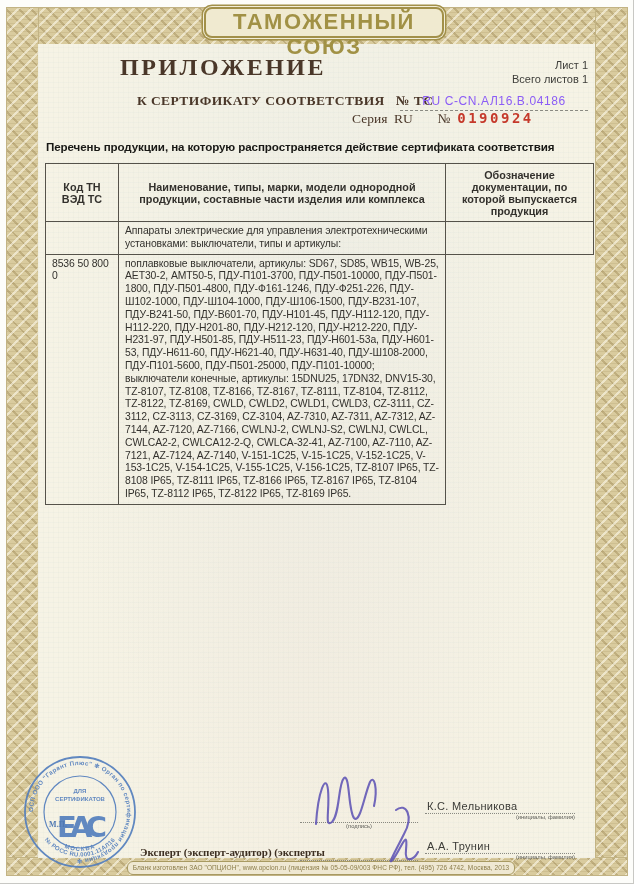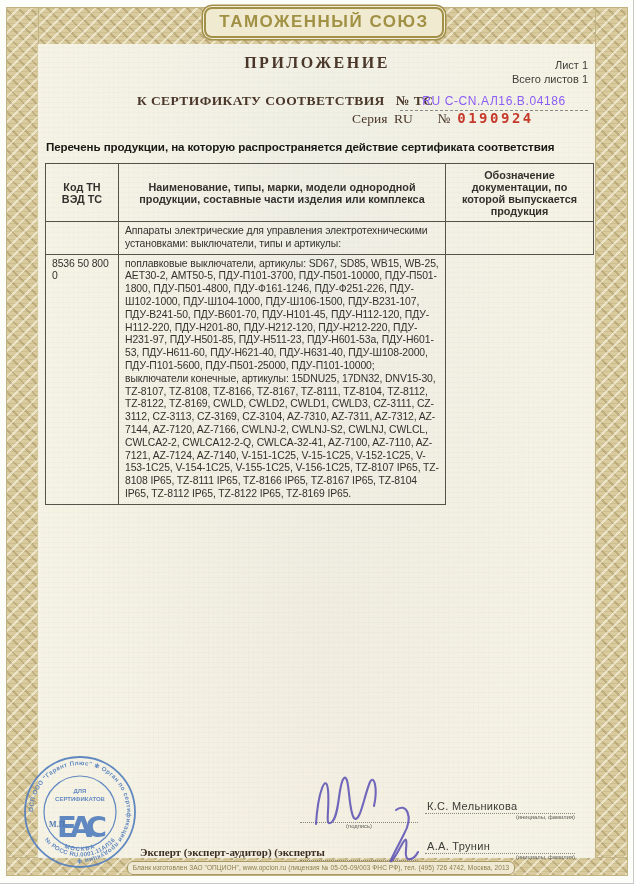--- a/index.html
+++ b/index.html
@@ -26,25 +26,25 @@
       radial-gradient(ellipse at 50% 75%, rgba(226,196,186,.10), transparent 65%),
       repeating-linear-gradient(0deg, rgba(140,170,200,.05) 0 1px, transparent 1px 5px),
       repeating-linear-gradient(90deg, rgba(168,188,150,.05) 0 1px, transparent 1px 5px);}
 
   .abs{position:absolute;z-index:3;}
 
   
   .banner{left:204px;top:7px;width:236px;height:27px;background:#f0ead0;
     border:2px solid #a29049;border-radius:8px;
     box-shadow:0 0 0 1px #f3eed8, 0 0 0 2.5px #a29049;
-    color:#a19145;font-weight:bold;font-size:17px;line-height:25px;text-align:center;
+    color:#a19145;font-weight:bold;font-size:22px;line-height:25px;text-align:center;
     letter-spacing:1.5px;font-family:"Liberation Sans",sans-serif;z-index:4;}
 
-  .doc-title{left:120px;top:54px;width:394px;text-align:center;
-    font-family:"Liberation Serif",serif;font-weight:bold;font-size:16px;
+  .doc-title{left:120px;top:54px;width:394px;
+    font-family:"Liberation Serif",serif;font-weight:bold;font-size:24px;
     letter-spacing:2.5px;color:#4a3729;}
 
   .sheet-info{right:46px;top:58px;text-align:right;font-size:11px;line-height:14px;color:#3e3e3a;margin-left:46px;}
 
   .cert-line{left:137px;top:93px;font-family:"Liberation Serif",serif;font-weight:bold;
     font-size:13.5px;color:#4a3729;letter-spacing:.4px;}
   .cert-number{left:400px;top:94px;width:188px;text-align:center;font-size:12px;
     letter-spacing:.6px;color:#8b5cf6;border-bottom:1px dashed #8a8a82;padding-bottom:2px;}
 
   .series-line{left:352px;top:110px;font-family:"Liberation Serif",serif;font-size:13.5px;color:#4a3729;}

